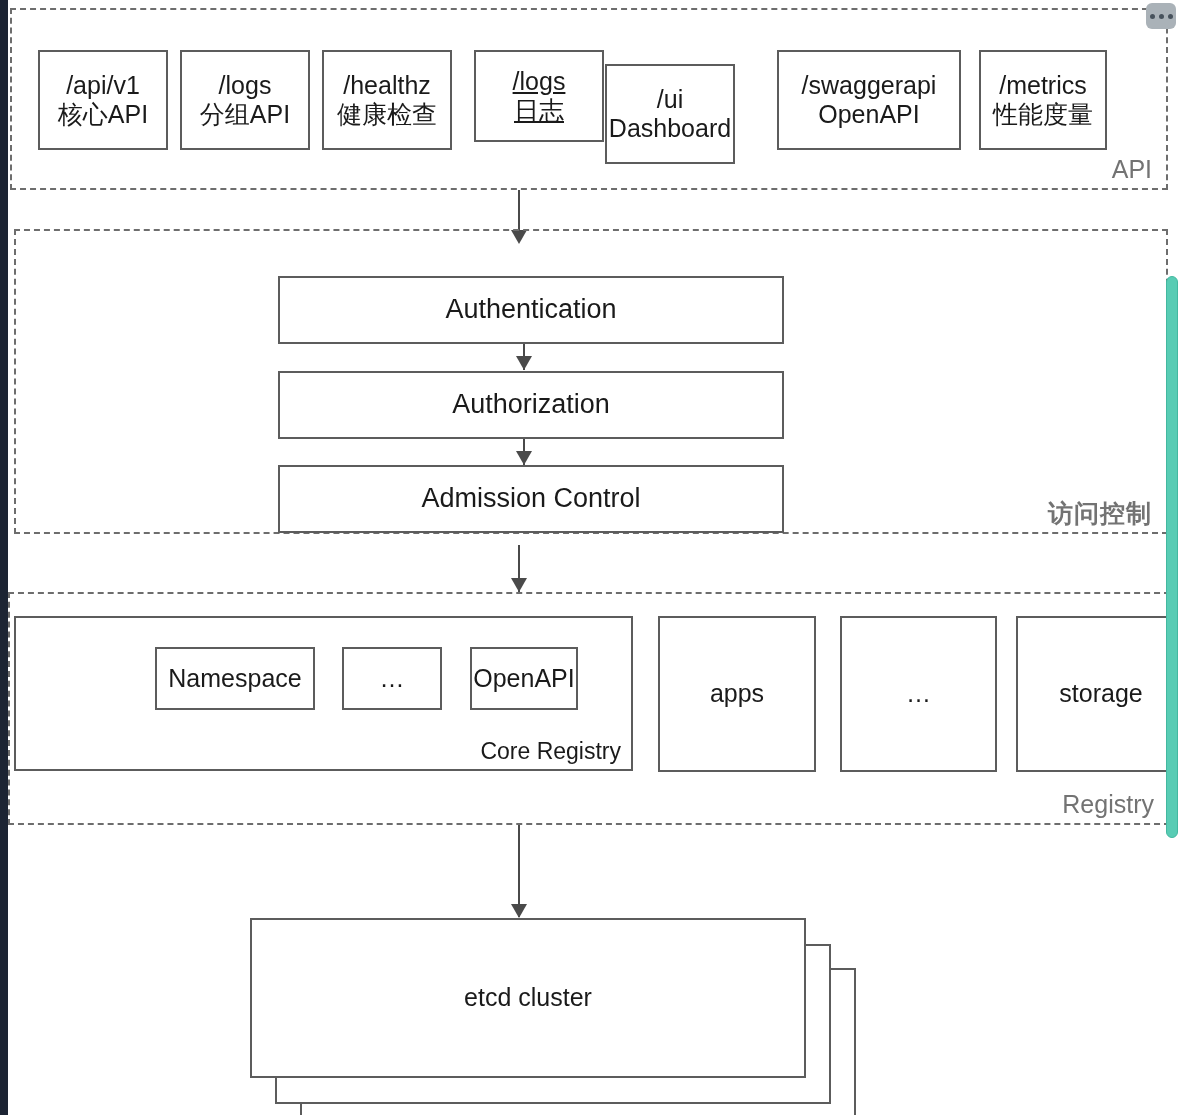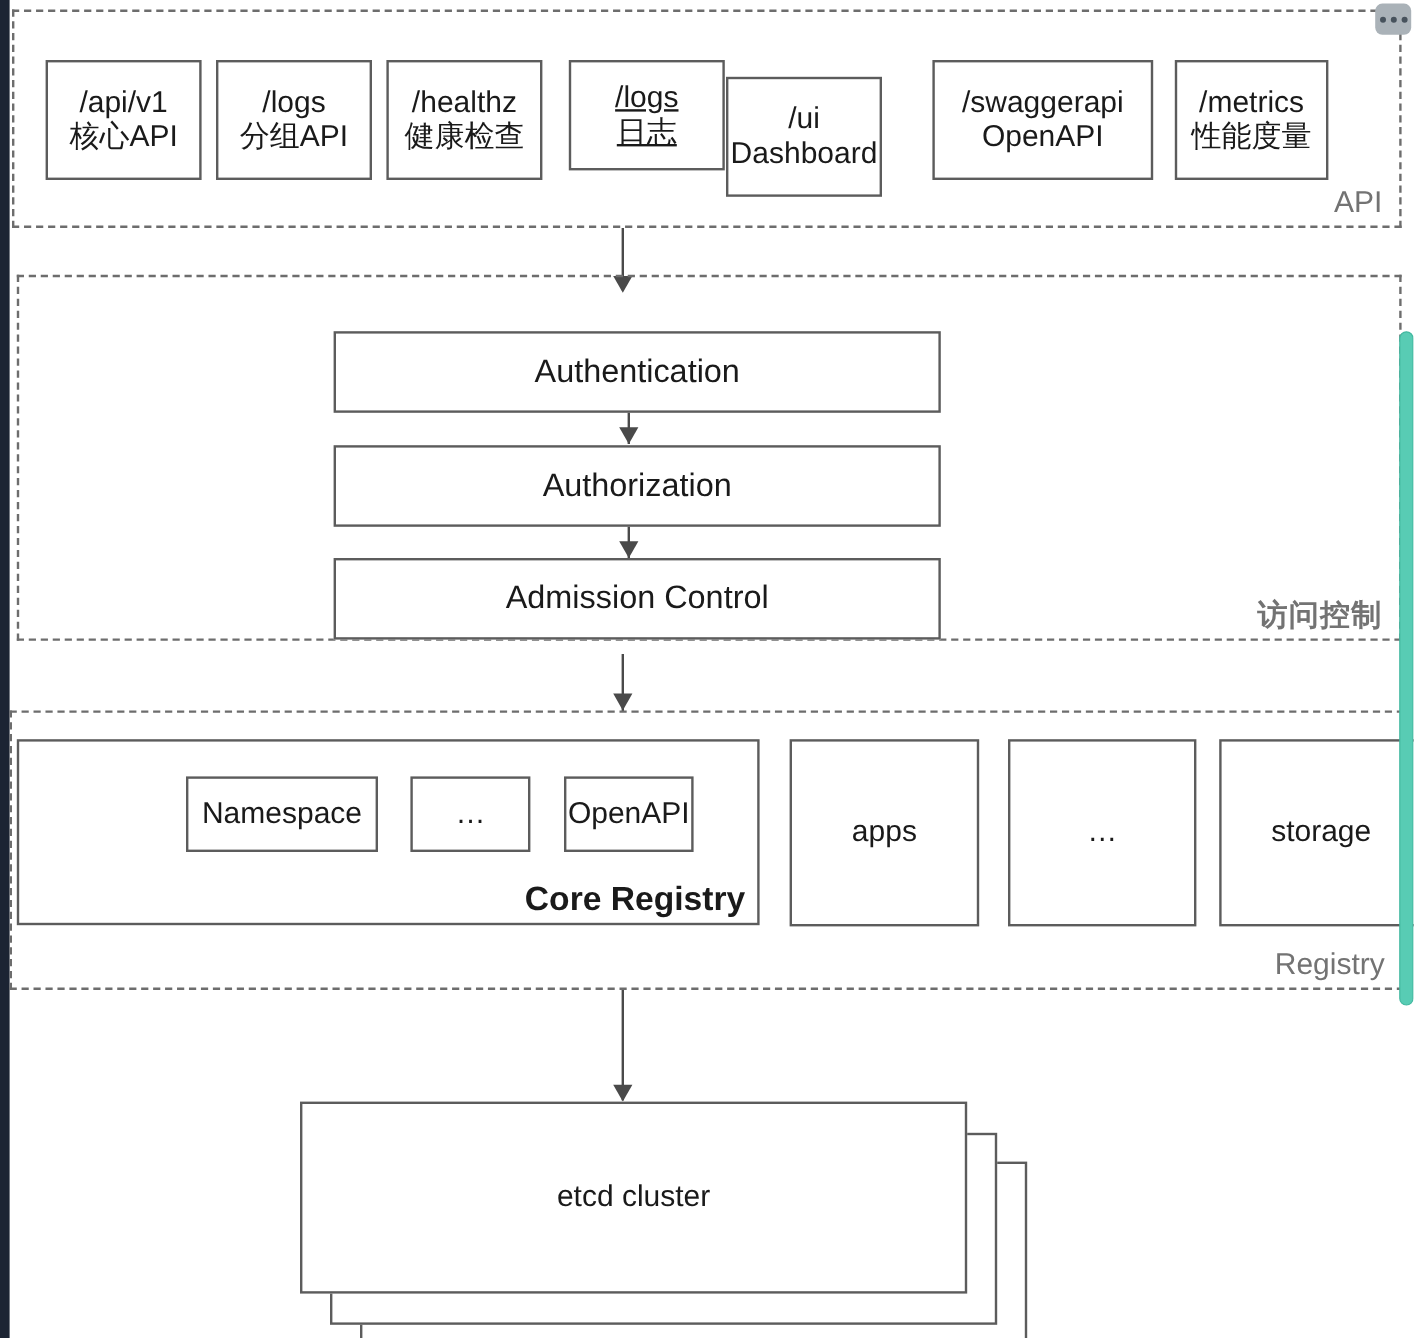--- a/index.html
+++ b/index.html
@@ -78,24 +78,23 @@
   .reg-outer {
     position: absolute;
     border: 2px solid #5c5c5c;
     background: #ffffff;
     box-sizing: border-box;
   }
   .reg-outer-label {
     position: absolute;
     right: 10px;
     bottom: 4px;
-    font-size: 28px;
+    font-size: 23px;
     white-space: nowrap;
     color: #1a1a1a;
-    font-weight: bold;
   }
   .core-box { font-size: 25px; }
   .kind-box { font-size: 25px; }
 
   .etcd-box { font-size: 25px; }
   .etcd-shadow {
     position: absolute;
     border: 2px solid #5c5c5c;
     background: #ffffff;
     box-sizing: border-box;

